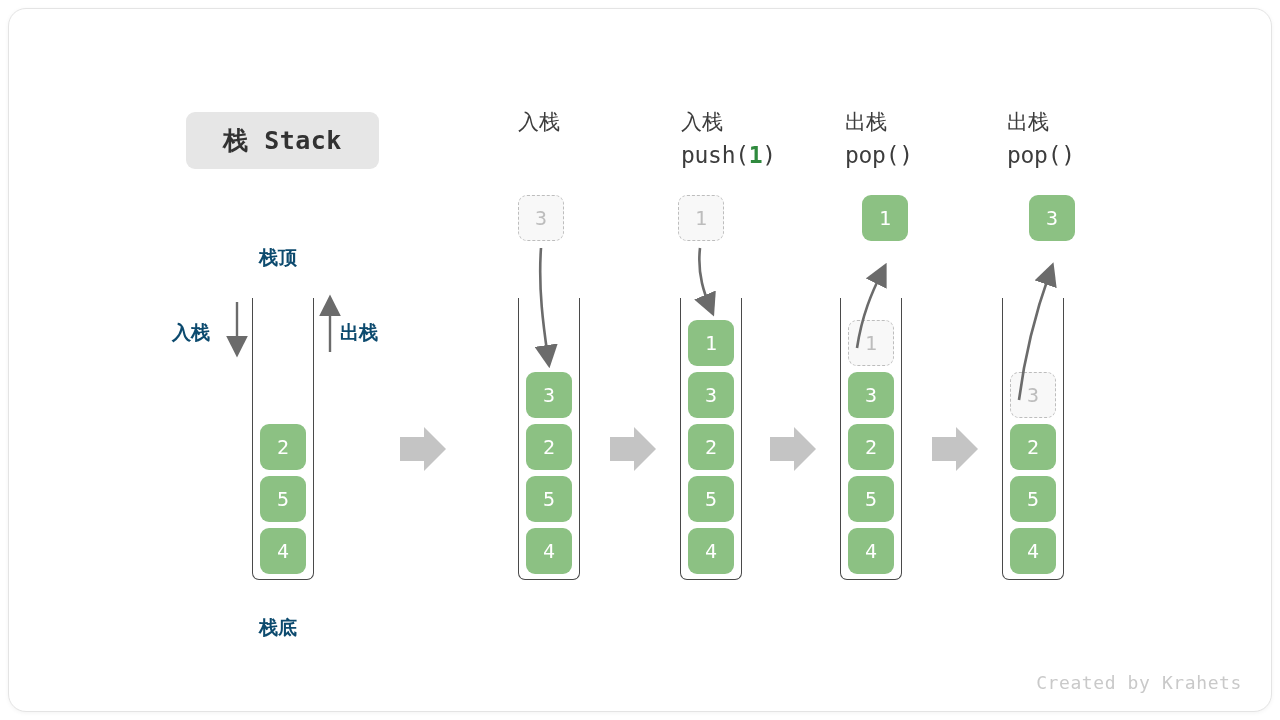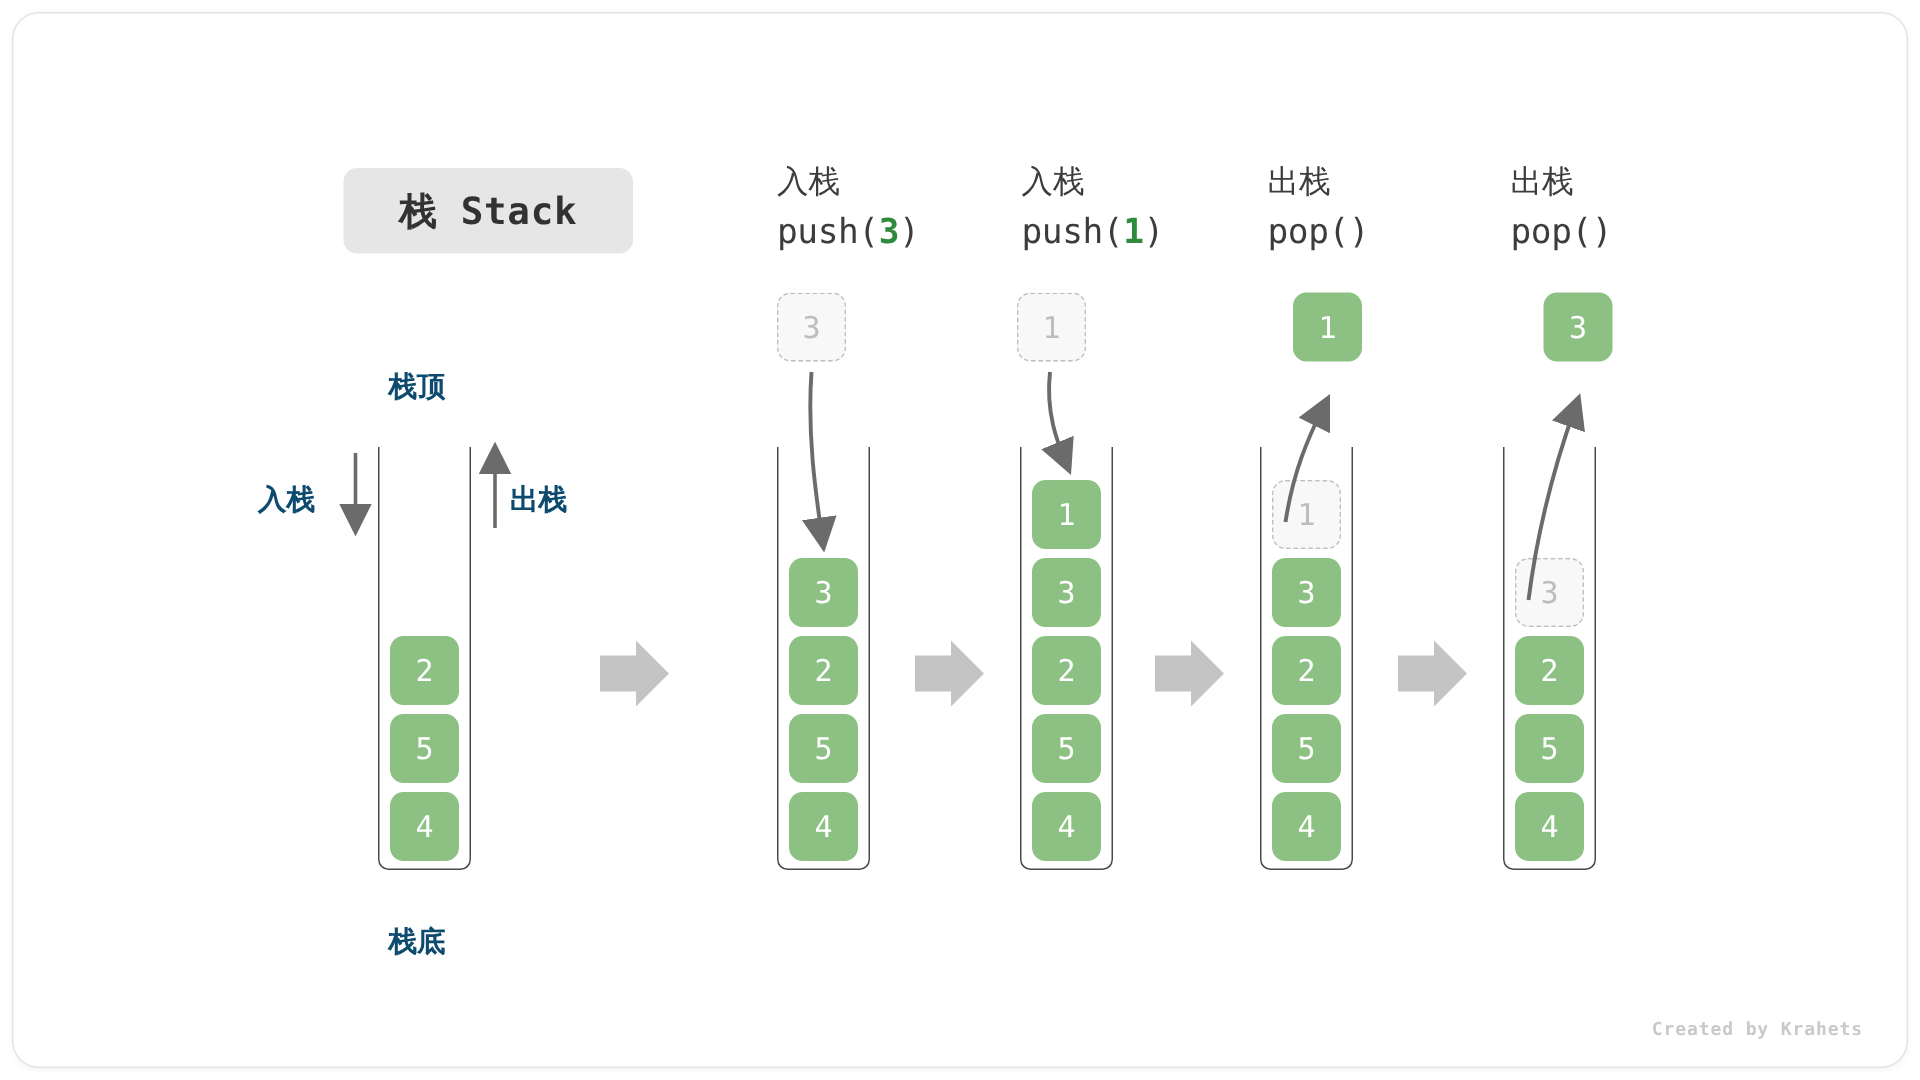--- a/index.html
+++ b/index.html
@@ -38,21 +38,20 @@
     background: #e6e6e6;
     border-radius: 9px;
     display: flex;
     align-items: center;
     justify-content: center;
     font-family: "DejaVu Sans Mono", monospace;
     font-size: 25px;
     font-weight: bold;
     color: #323232;
     letter-spacing: 0.5px;
-    margin-left: 43px;
   }
 
   
   .lbl-bold {
     position: absolute;
     font-size: 19px;
     font-weight: bold;
     color: #0c4a6e;
     white-space: nowrap;
   }
@@ -126,42 +125,40 @@
     height: 720px;
     pointer-events: none;
   }
 
   
   .footer {
     position: absolute;
     right: 38px;
     bottom: 27px;
     font-family: "DejaVu Sans Mono", monospace;
-    font-size: 12px;
+    font-size: 18px;
     color: #c9c9c9;
     letter-spacing: 0.6px;
-    font-weight: bold;
   }
 </style>
 </head>
 <body>
 
 <div id="canvas">
   <div class="card-frame"></div>
 
   <div class="title-badge">栈 Stack</div>
 
   <div class="lbl-bold" style="left:259px; top:245px;">栈顶</div>
   <div class="lbl-bold" style="left:259px; top:615px;">栈底</div>
   <div class="lbl-bold" style="left:172px; top:320px;">入栈</div>
   <div class="lbl-bold" style="left:340px; top:320px;">出栈</div>
 
   <div class="col-head" style="left:518px; top:106px;">
     <span class="cn">入栈</span>
-    <span class="code"><span>push(</span><span class="num">3</span><span>)</span></span>
   </div>
 
   <div class="col-head" style="left:681px; top:106px;">
     <span class="cn">入栈</span>
     <span class="code"><span>push(</span><span class="num">1</span><span>)</span></span>
   </div>
 
   <div class="col-head" style="left:845px; top:106px;">
     <span class="cn">出栈</span>
     <span class="code"><span>pop(</span><span class="num"></span><span>)</span></span>

